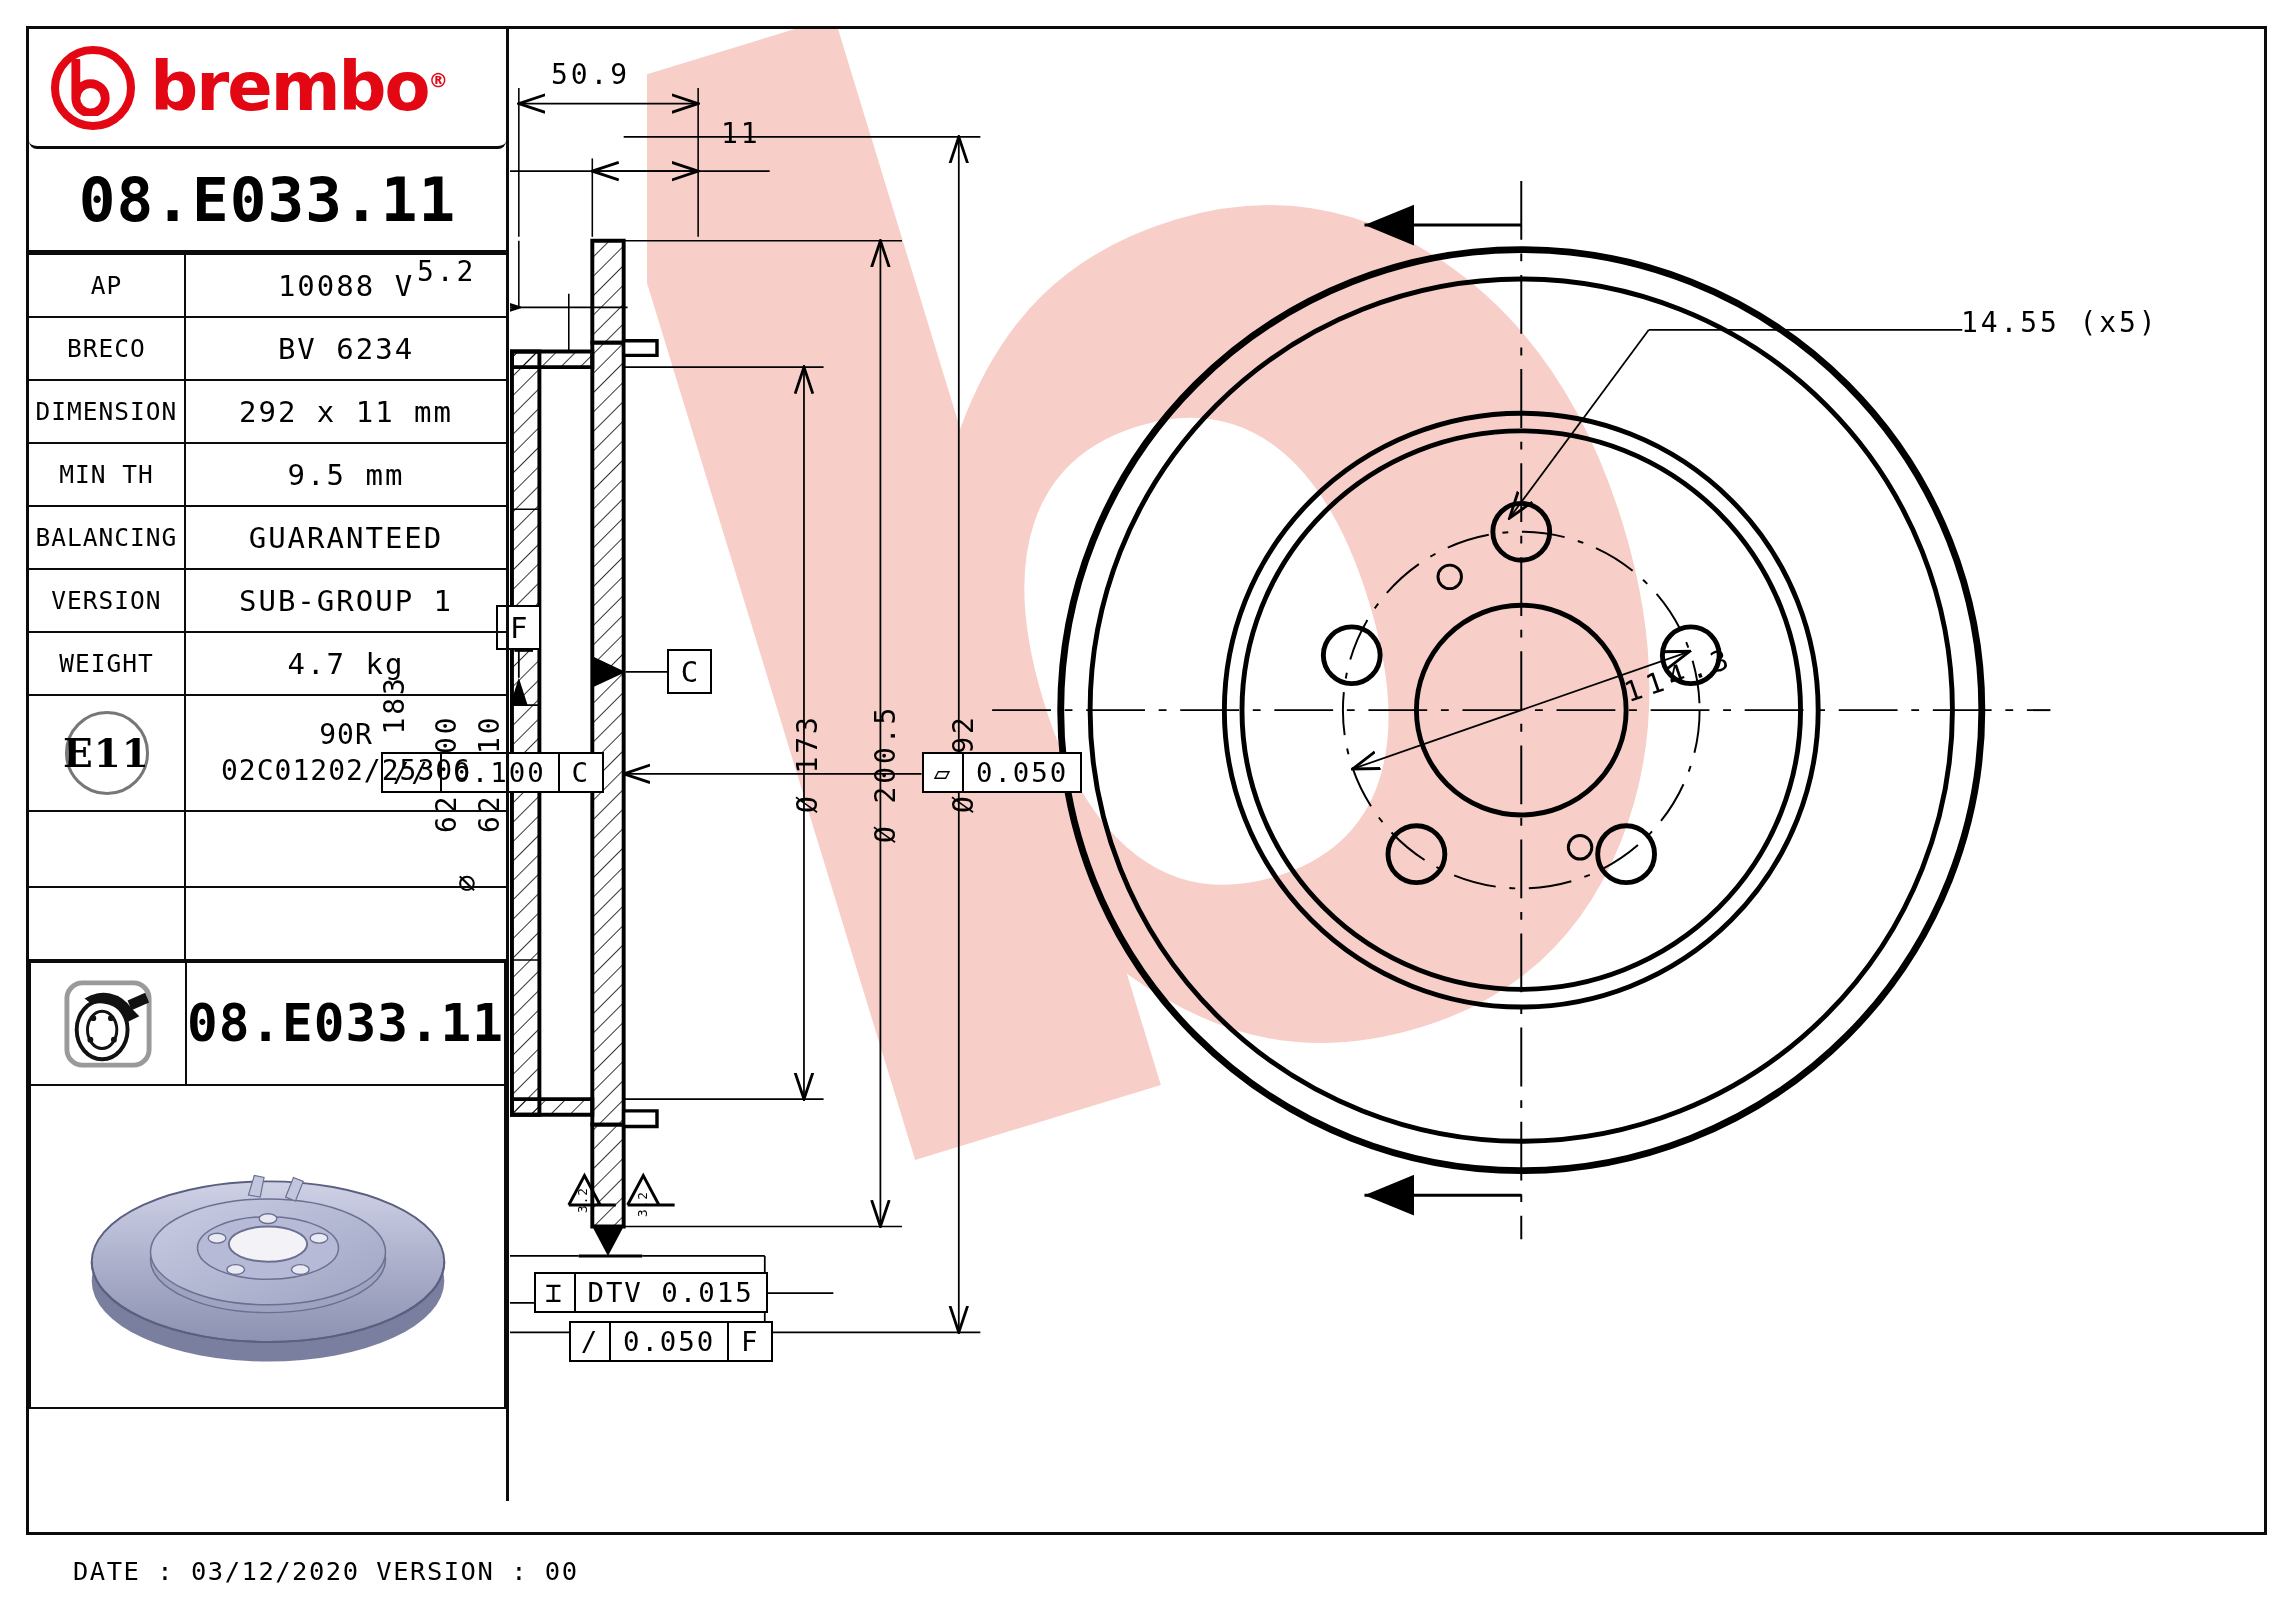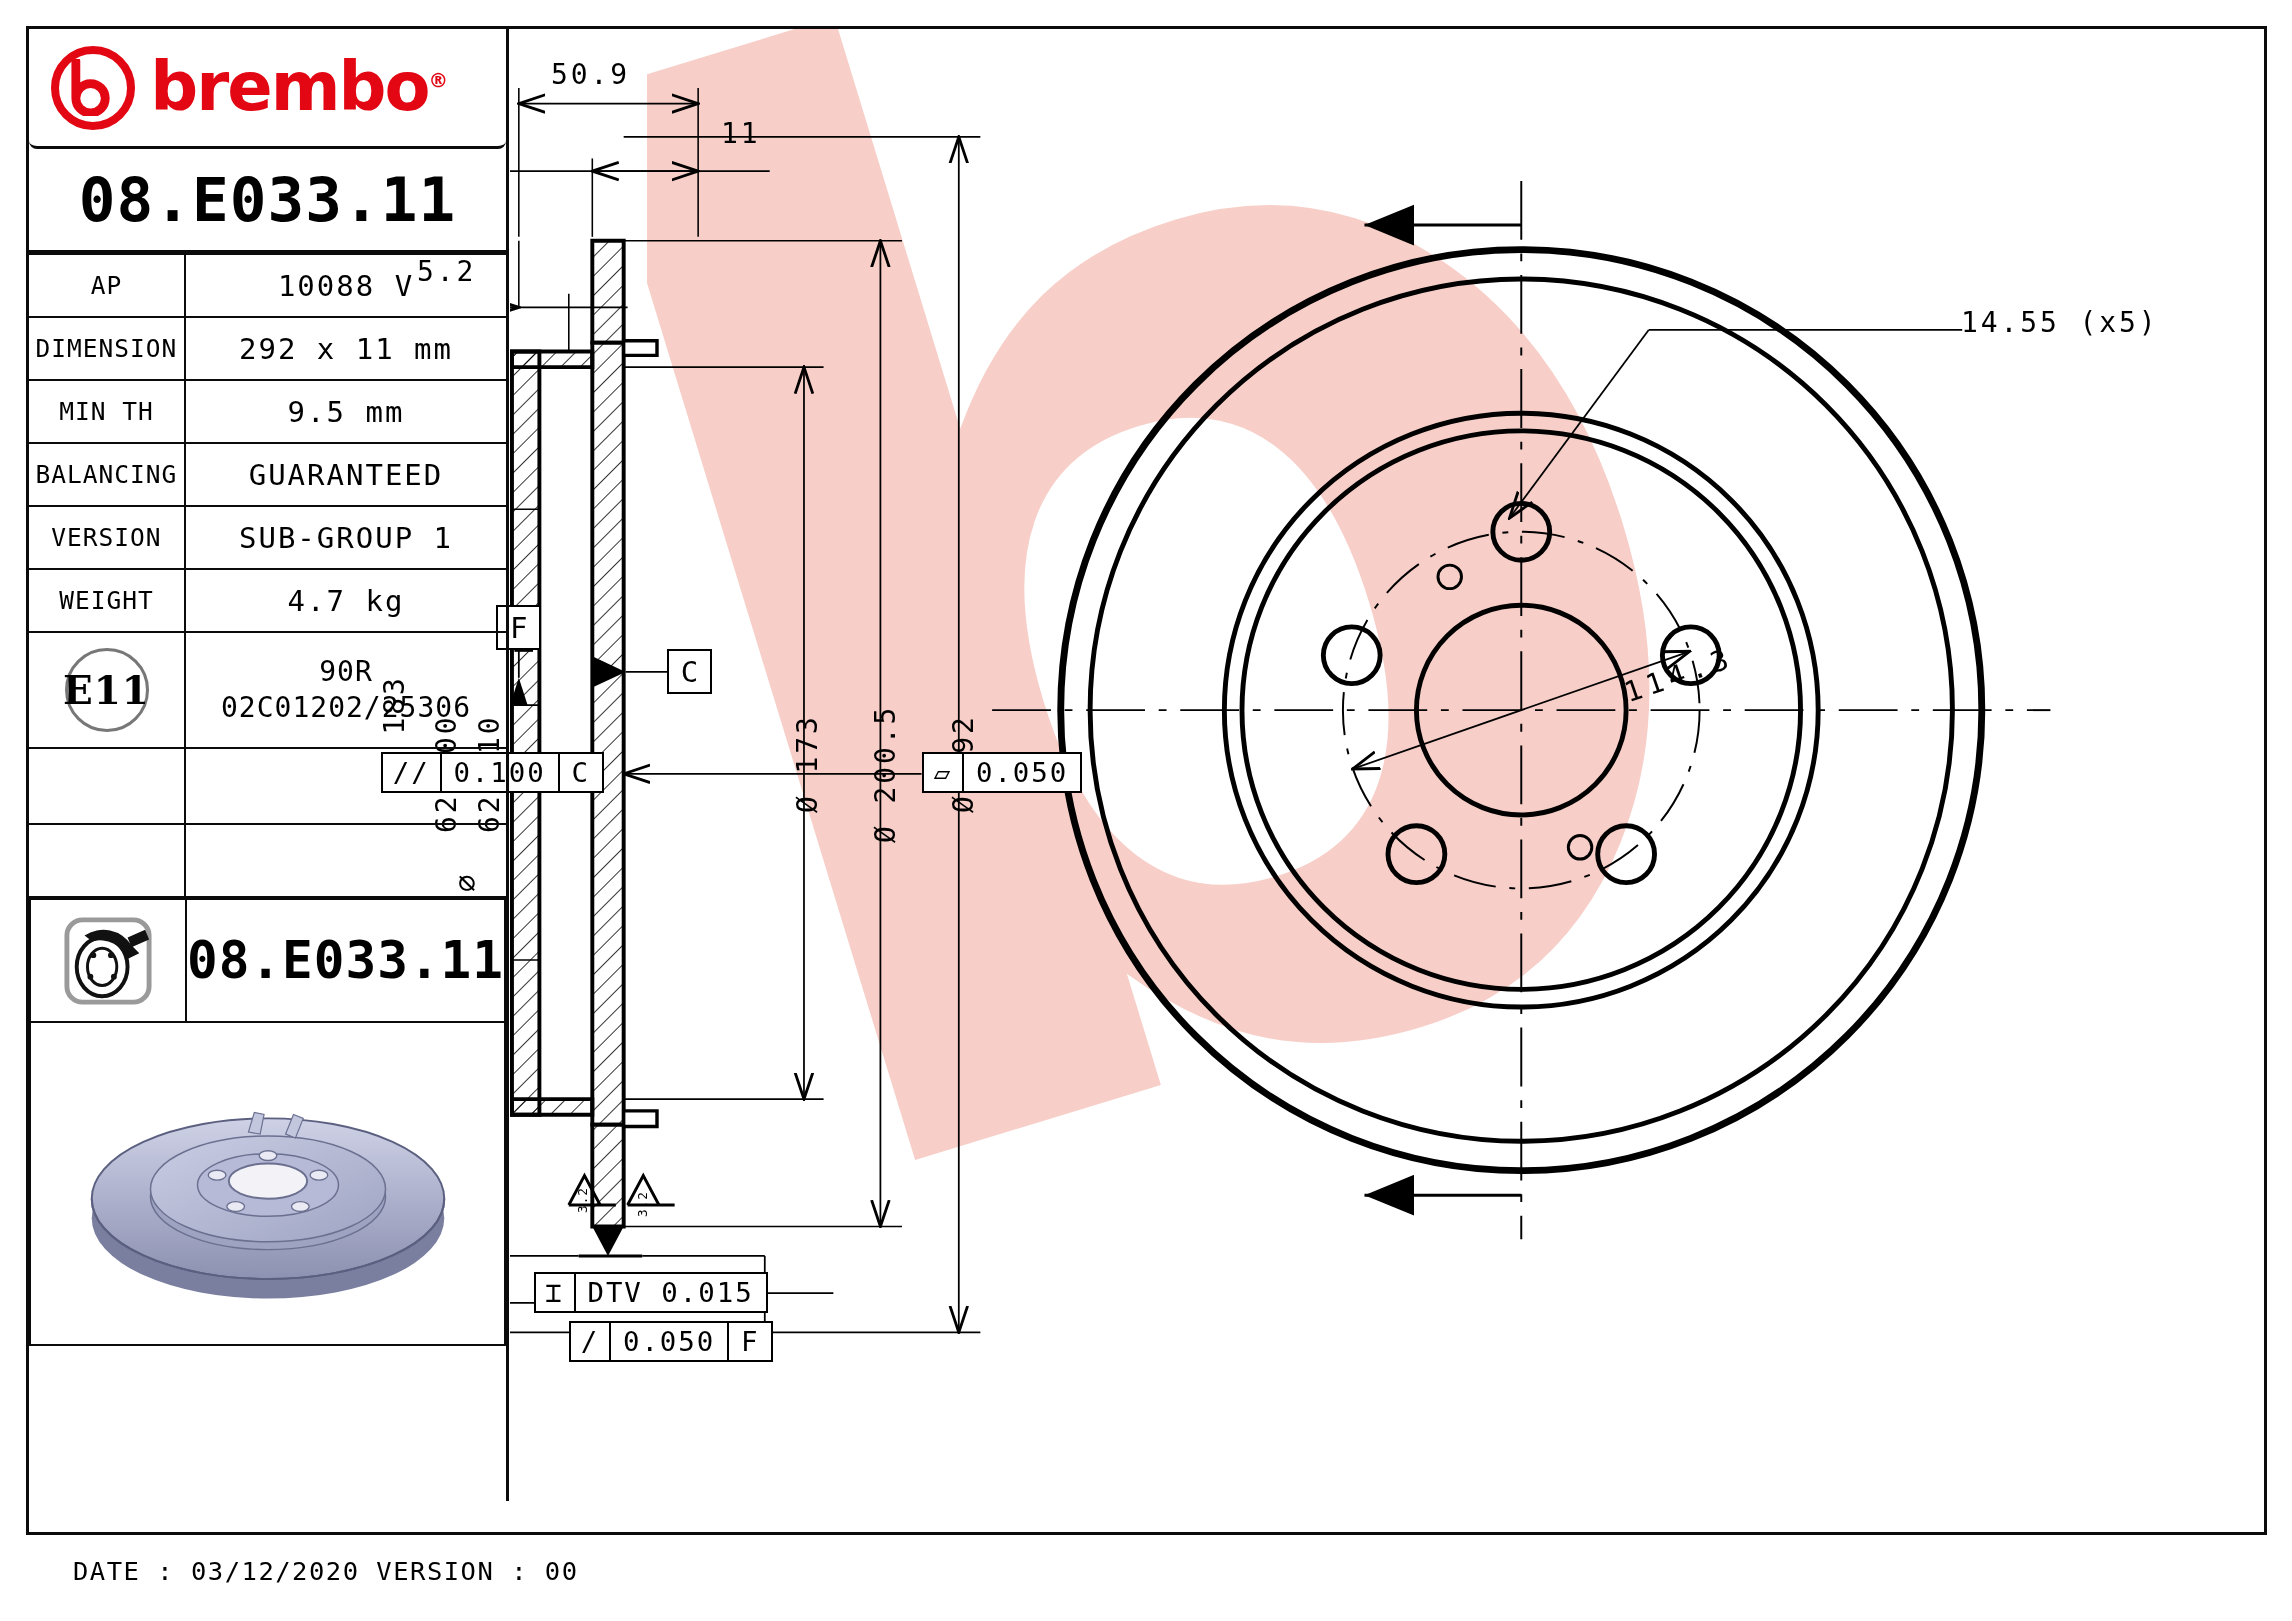--- a/index.html
+++ b/index.html
@@ -260,20 +260,24 @@
 
     <div class="code-cell">
       <div class="txt">08.E033.11</div>
     </div>
 
     <table class="spec">
       <tbody>
         <tr>
           <td class="key noborder-l">AP</td>
           <td class="val noborder-r">10088 V</td>
+        </tr>
+        <tr>
+          <td class="key noborder-l">BRECO</td>
+          <td class="val noborder-r">BV 6234</td>
         </tr>
         <tr>
           <td class="key noborder-l">DIMENSION</td>
           <td class="val noborder-r">292 x 11 mm</td>
         </tr>
         <tr>
           <td class="key noborder-l">MIN TH</td>
           <td class="val noborder-r">9.5 mm</td>
         </tr>
         <tr>

